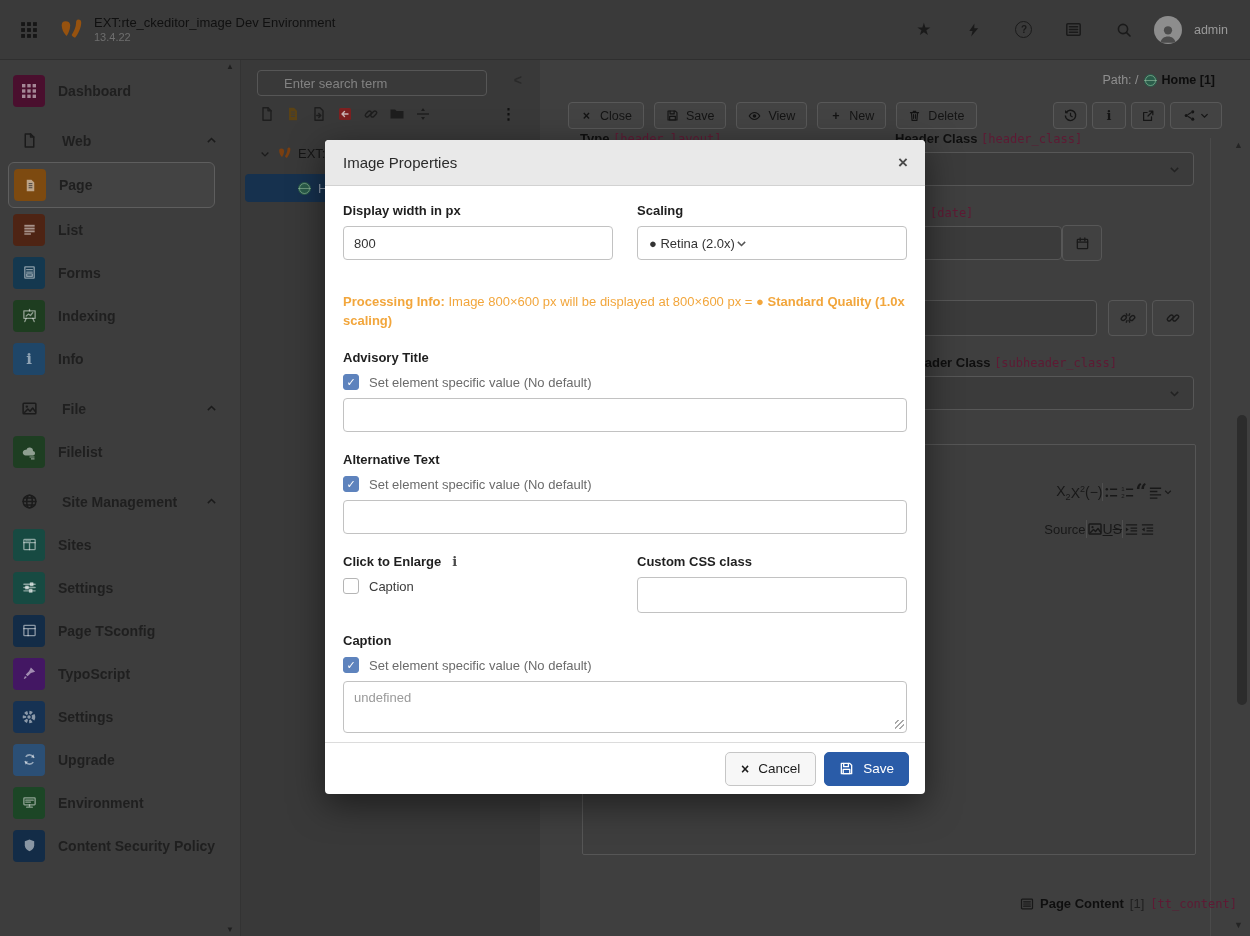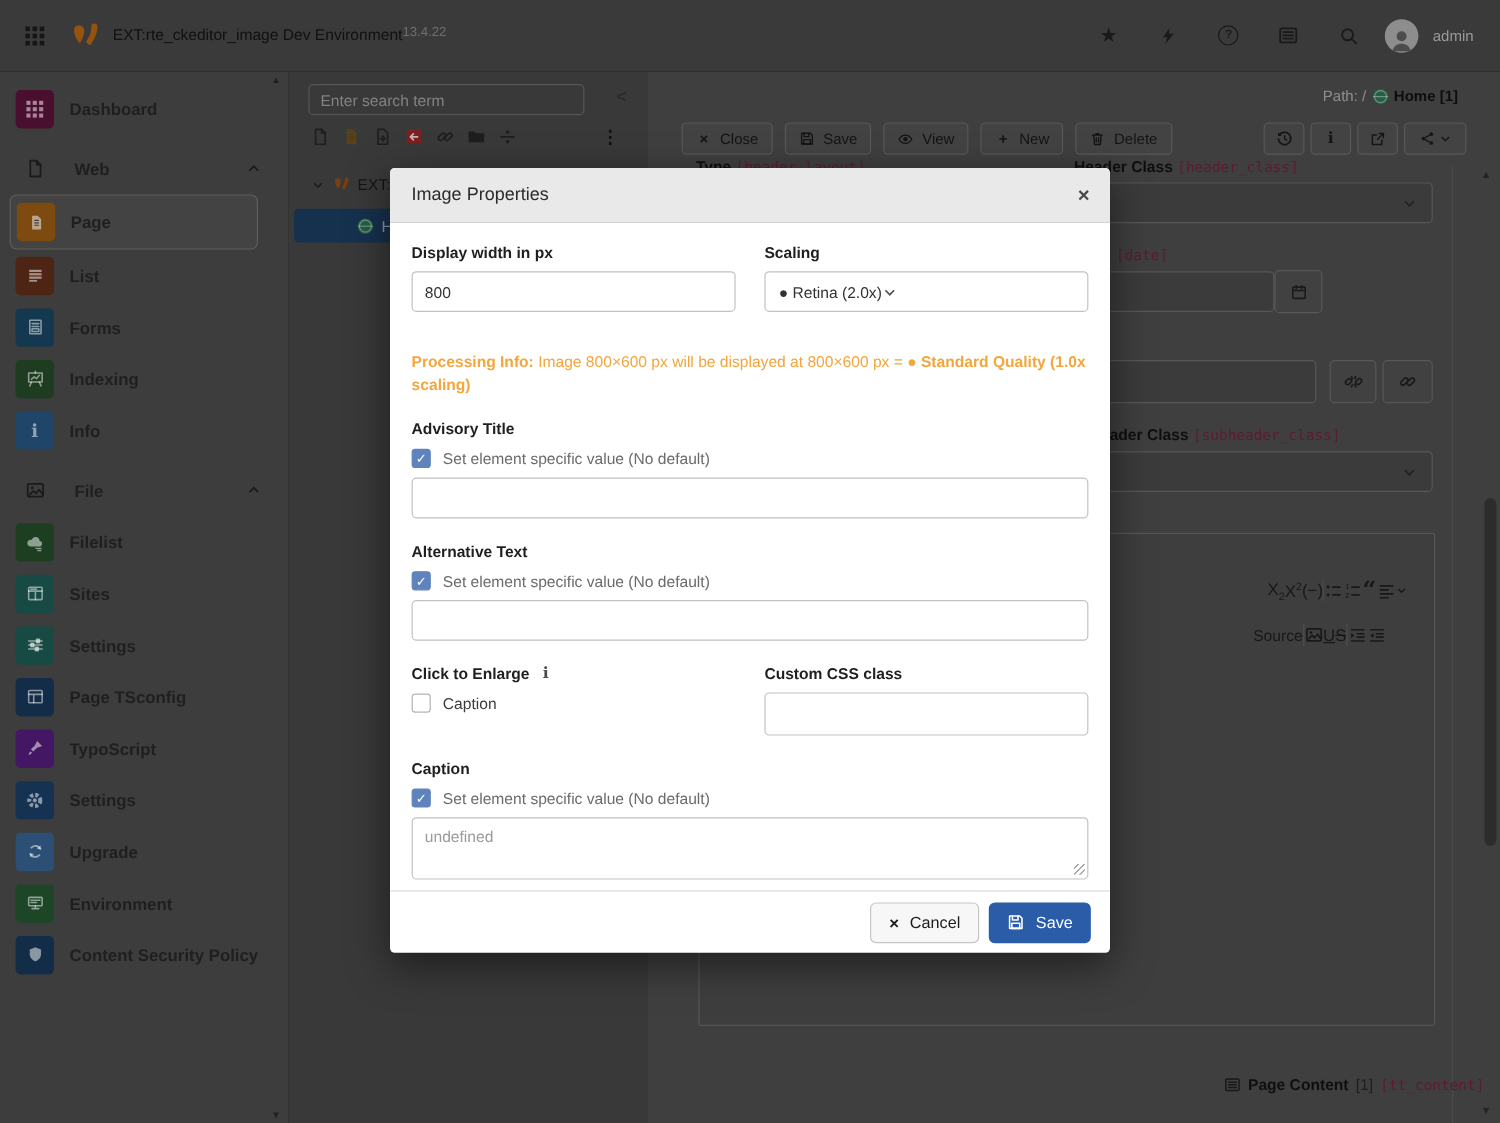--- a/index.html
+++ b/index.html
@@ -5,21 +5,21 @@
   *{box-sizing:border-box;margin:0;padding:0}
   html,body{width:1250px;height:936px;overflow:hidden}
   body{font-family:"Liberation Sans",sans-serif;background:#3f3f3f;position:relative}
   svg{display:block}
   .ico{stroke:currentColor;fill:none;stroke-width:1.4;stroke-linecap:round;stroke-linejoin:round}
 
   
   .topbar{position:absolute;top:0;left:0;width:1250px;height:60px;background:#3a3a3a;border-bottom:1px solid #2f2f2f;display:flex;align-items:center;z-index:1}
   .tb-grid{width:58px;display:flex;justify-content:center;color:#161616}
   .tb-logo{width:26px;height:26px;color:#96520f;margin-right:10px}
-  .tb-titles{display:flex;flex-direction:row;line-height:1.25}
+  .tb-titles{display:flex;flex-direction:column;line-height:1.25}
   .tb-title{font-size:13px;color:#101010}
   .tb-version{font-size:11px;color:#6e6e6e}
   .tb-right{margin-left:auto;display:flex;align-items:center;gap:10px;padding-right:22px}
   .tb-ic{width:40px;height:40px;display:flex;align-items:center;justify-content:center;color:#1a1a1a}
   .tb-star{font-size:17px;line-height:1}
   .tb-help{width:17px;height:17px;border:1.5px solid #1a1a1a;border-radius:50%;display:flex;align-items:center;justify-content:center;font-size:10px;font-weight:bold}
   .tb-avatar{width:28px;height:28px;border-radius:50%;background:#8d8d8d;display:flex;align-items:flex-end;justify-content:center;overflow:hidden;color:#4c4c4c}
   .tb-user{font-size:12.5px;color:#9a9a9a;margin-left:2px}
 
   
@@ -30,21 +30,21 @@
   .sb-item.active{height:46px;margin:0 25px 0 8px;padding-left:5px;border:1px solid #5e5e5e;border-radius:6px;background:#434343}
   .sb-group{display:flex;align-items:center;height:43px;margin-top:7px;padding:0 22px 0 21px;color:#171717}
   .sb-group .gic{width:17px;height:17px;margin-right:24px;color:#1b1b1b;flex:none}
   .sb-group .lbl{font-size:14px}
   .sb-group .chev{margin-left:auto;width:13px;height:13px;color:#1b1b1b}
   .iglyph{font-family:"DejaVu Serif",serif;font-weight:bold;font-size:15px}
   .sb-arrow{position:absolute;right:6px;color:#1f1f1f;font-size:8px}
 
   
   .treepanel{position:absolute;top:60px;left:241px;width:299px;bottom:0;background:#393939;z-index:1}
-  .pt-search{position:absolute;left:16px;top:10px;width:230px;height:26px;background:#393939;border:1px solid #565656;border-radius:4px;color:#828282;font-size:13px;padding:0 9px;font-family:"Liberation Sans",sans-serif}
+  .pt-search{position:absolute;left:16px;top:10px;width:230px;height:26px;background:#393939;border:1px solid #565656;border-radius:4px;color:#828282;font-size:13px;padding:0 26px;font-family:"Liberation Sans",sans-serif}
   .pt-search::placeholder{color:#828282}
   .pt-collapse{position:absolute;right:18px;top:12px;color:#2a2a2a;font-size:14px;font-weight:bold}
   .pt-toolbar{position:absolute;left:17px;top:45px;display:flex;gap:9px;align-items:center;color:#1e1e1e}
   .pt-tbi{width:17px;height:17px;display:flex;align-items:center;justify-content:center}
   .pt-kebab{position:absolute;right:24px;top:45px;color:#111;font-size:15px;font-weight:bold}
   .pt-row1{position:absolute;left:18px;top:86px;display:flex;align-items:center;gap:6px;color:#141414;font-size:13px}
   .pt-row1 .chev{width:12px;height:12px;color:#1c1c1c}
   .pt-row1 .plogo{width:15px;height:15px;color:#7a3f10}
   .pt-selected{position:absolute;left:4px;top:114px;width:291px;height:28px;background:#16314e;border-radius:4px;display:flex;align-items:center;padding-left:53px;gap:7px;color:#8b98a8;font-size:13px}
   .globe{width:13px;height:13px;border-radius:50%;background:#2a5c4a;position:relative;overflow:hidden;flex:none}
@@ -442,20 +442,33 @@
 
   <div class="sb-item">
     <span class="tile" style="background:#1e3e22">
         <svg width="16" height="16">
           <use href="#s-cloud"></use>
         </svg>
       </span>
     <span class="lbl">Filelist</span>
   </div>
 
+  <div class="sb-group">
+    <span class="gic">
+        <svg width="17" height="17">
+          <use href="#s-globe"></use>
+        </svg>
+      </span>
+    <span class="lbl">Site Management</span>
+    <span class="chev">
+        <svg width="13" height="13">
+          <use href="#s-chevup"></use>
+        </svg>
+      </span>
+  </div>
 
   <div class="sb-item">
     <span class="tile" style="background:#174a42">
         <svg width="15" height="15">
           <use href="#s-browser"></use>
         </svg>
       </span>
     <span class="lbl">Sites</span>
   </div>
   <div class="sb-item">

